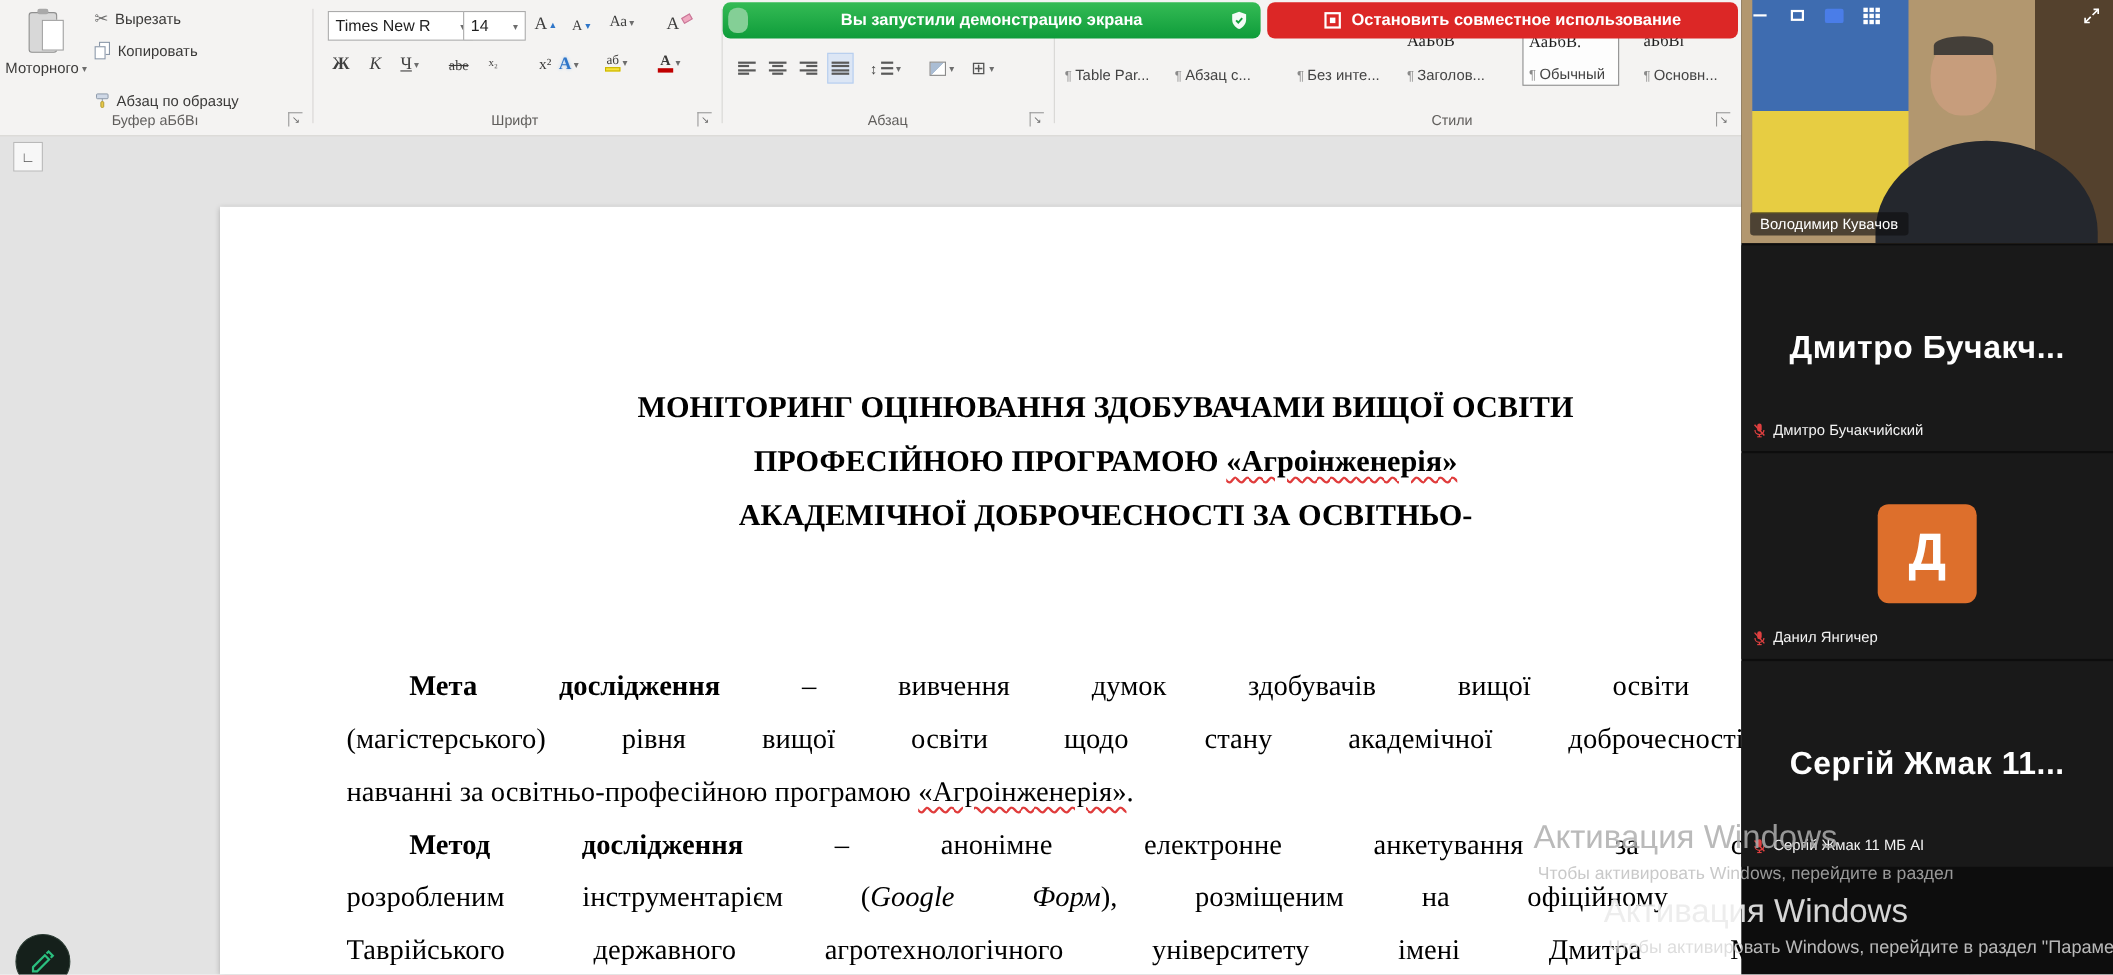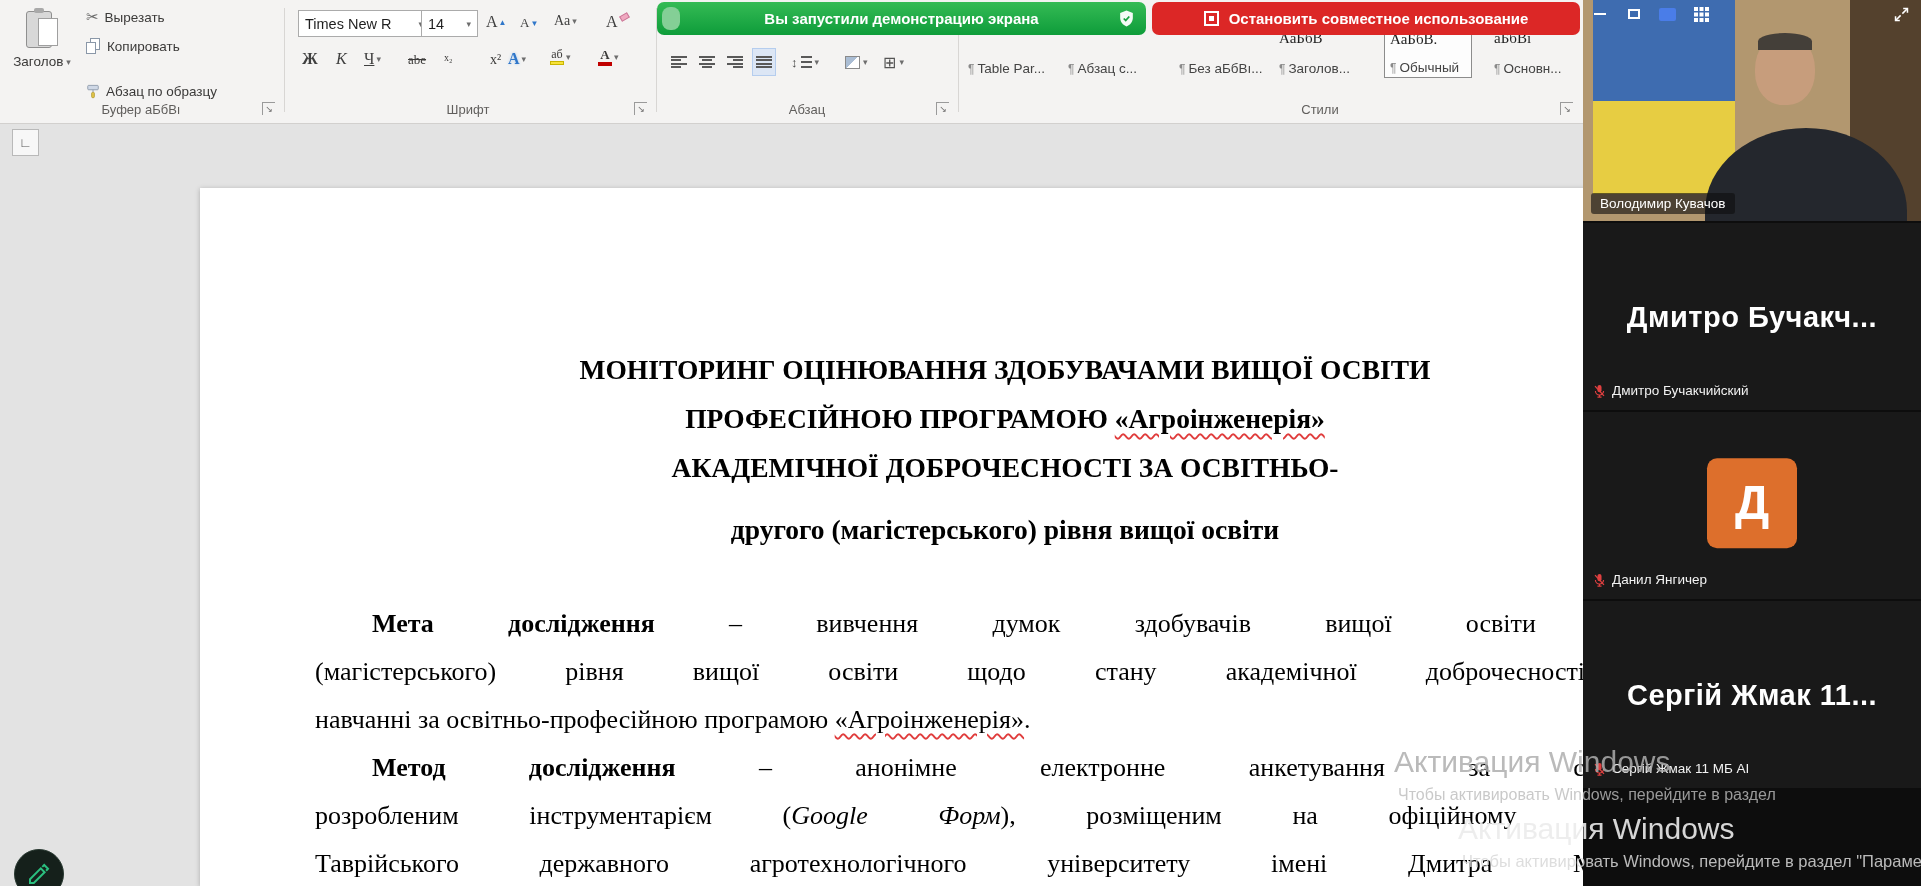--- a/index.html
+++ b/index.html
@@ -107,21 +107,21 @@
 <div id="screen">
 
   <div class="ribbon">
 
     <div class="rbtn" style="left:12px;top:8px;width:60px;flex-direction:column;gap:4px">
       <span class="paste-icon">
           <i class="pi-board"></i>
           <i class="pi-sheet"></i>
         </span>
       <span style="display:flex;align-items:center;gap:3px">
-        <span>Заголов</span>
+        <span>Моторного</span>
         <span class="chev">▾</span>
       </span>
     </div>
     <div class="rbtn" style="left:86px;top:8px">
       <span class="scissors">✂</span>
       <span>Вырезать</span>
     </div>
     <div class="rbtn" style="left:86px;top:38px">
       <span class="icon-copy">
           <i class="cpA"></i>
@@ -271,21 +271,21 @@
       <span class="chip-preview"></span>
       <span class="chip-name">
           <span class="pilcrow">¶</span>
           <span>Абзац с...</span>
         </span>
     </div>
     <div class="chip" style="left:1174px;width:92px">
       <span class="chip-preview"></span>
       <span class="chip-name">
           <span class="pilcrow">¶</span>
-          <span>Без аБбВı...</span>
+          <span>Без инте...</span>
         </span>
     </div>
     <div class="chip" style="left:1274px;width:92px">
       <span class="chip-preview">АаБбВ</span>
       <span class="chip-name">
           <span class="pilcrow">¶</span>
           <span>Заголов...</span>
         </span>
     </div>
     <div class="chip selected" style="left:1384px;width:88px">
@@ -323,21 +323,20 @@
 
   <div class="doc-area">
     <div class="tab-selector">
         <span>∟</span>
       </div>
     <div class="page">
       <div class="doc-title">
         <div>МОНІТОРИНГ ОЦІНЮВАННЯ ЗДОБУВАЧАМИ ВИЩОЇ ОСВІТИ</div>
         <div><span>ПРОФЕСІЙНОЮ ПРОГРАМОЮ </span><span class="squig">«Агроінженерія»</span></div>
         <div>АКАДЕМІЧНОЇ ДОБРОЧЕСНОСТІ ЗА ОСВІТНЬО-</div>
-        <div class="doc-subtitle">другого (магістерського) рівня вищої освіти</div>
       </div>
       <div class="doc-body">
         <div class="jline indent"><span class="b">Мета дослідження</span><span> – вивчення думок здобувачів вищої освіти другого</span></div>
         <div class="jline">(магістерського) рівня вищої освіти щодо стану академічної доброчесності при</div>
         <div class="lline"><span>навчанні за освітньо-професійною програмою </span><span class="squig">«Агроінженерія»</span><span>.</span></div>
         <div class="jline indent"><span class="b">Метод дослідження</span><span> – анонімне електронне анкетування за спеціально</span></div>
         <div class="jline"><span>розробленим інструментарієм (</span><span class="i">Google Форм</span><span>), розміщеним на офіційному web-сайті</span></div>
         <div class="jline">Таврійського державного агротехнологічного університету імені Дмитра Моторного</div>
       </div>
     </div>

